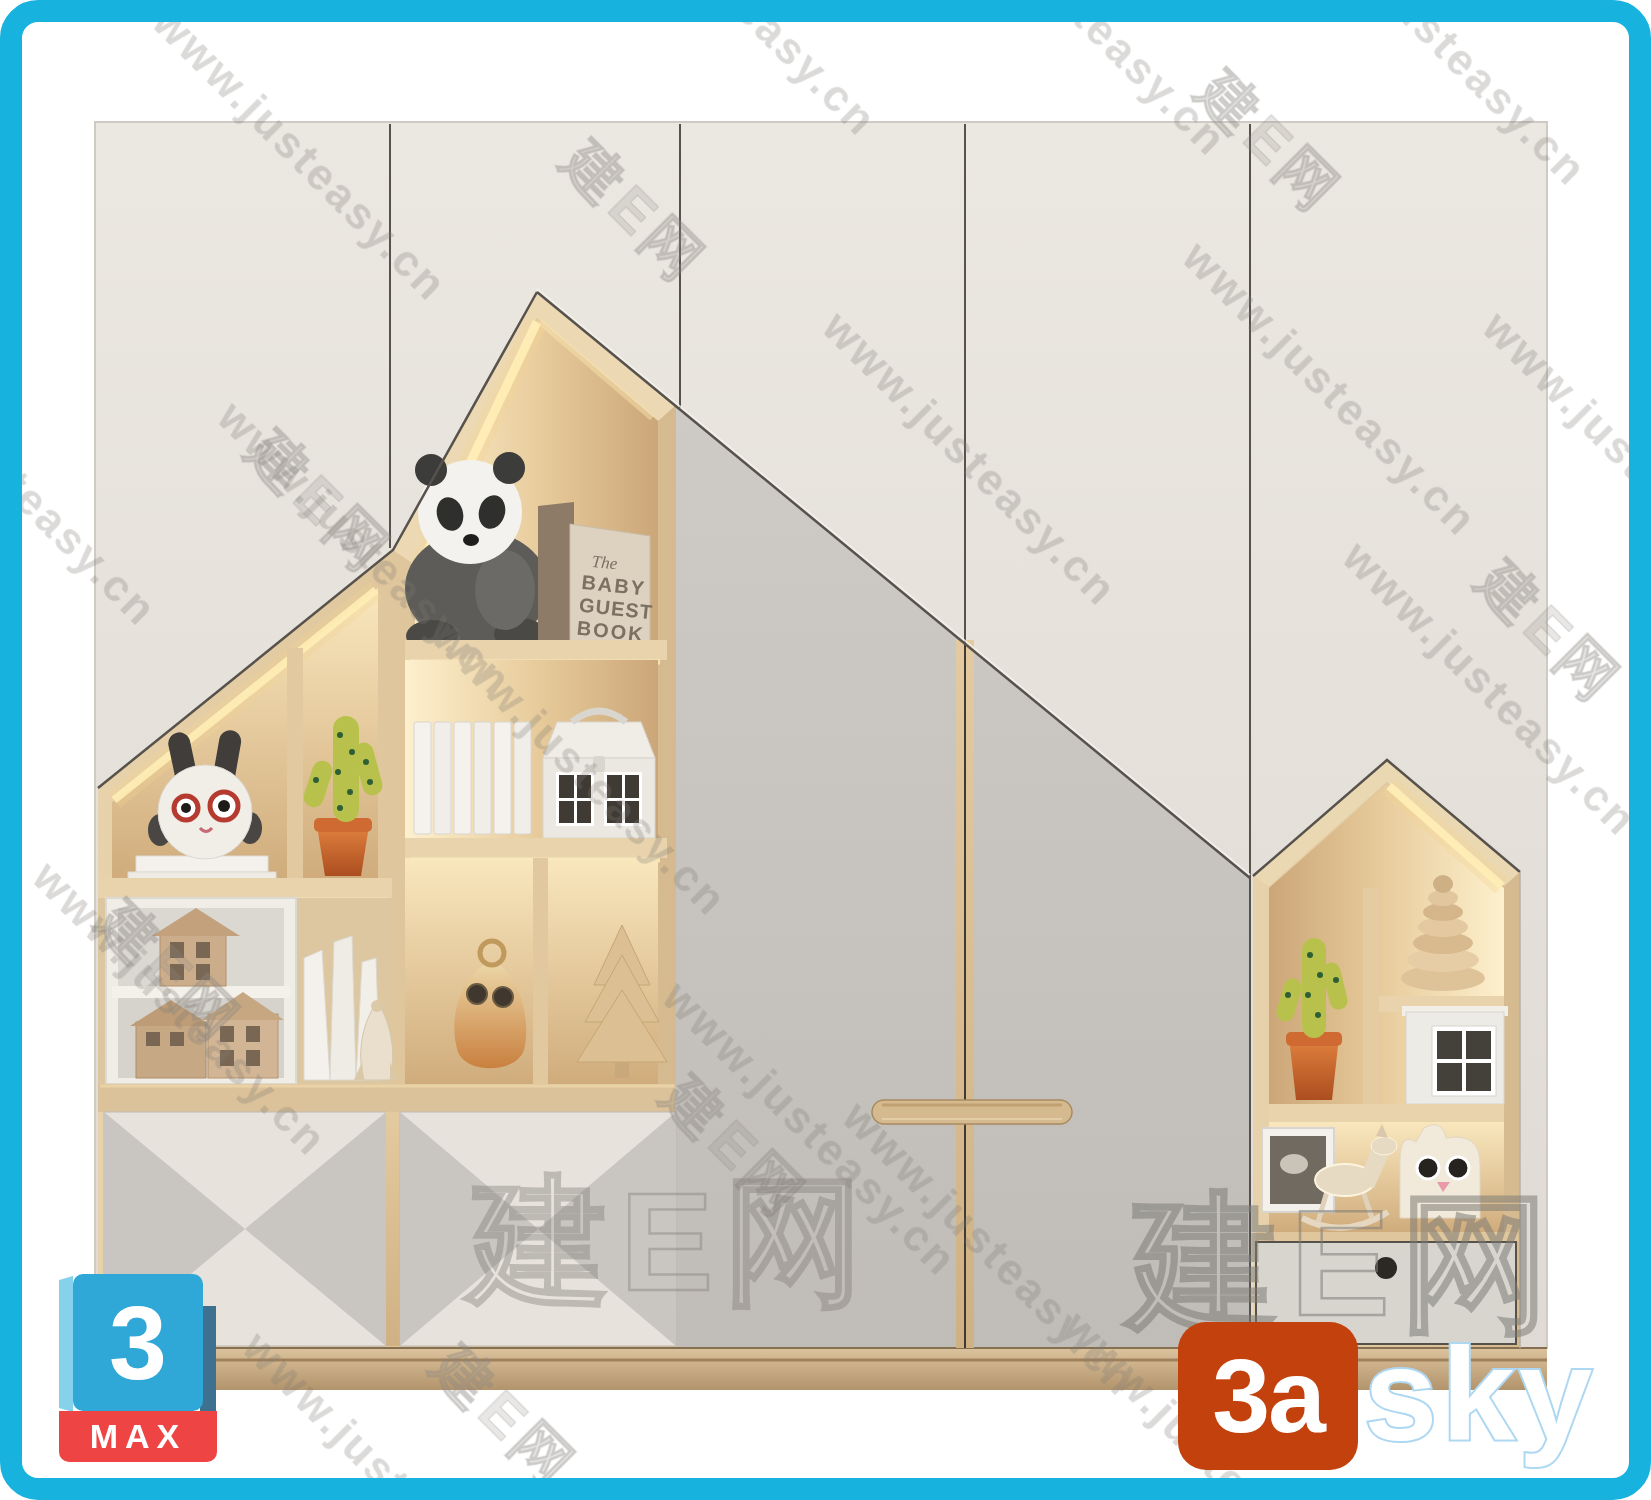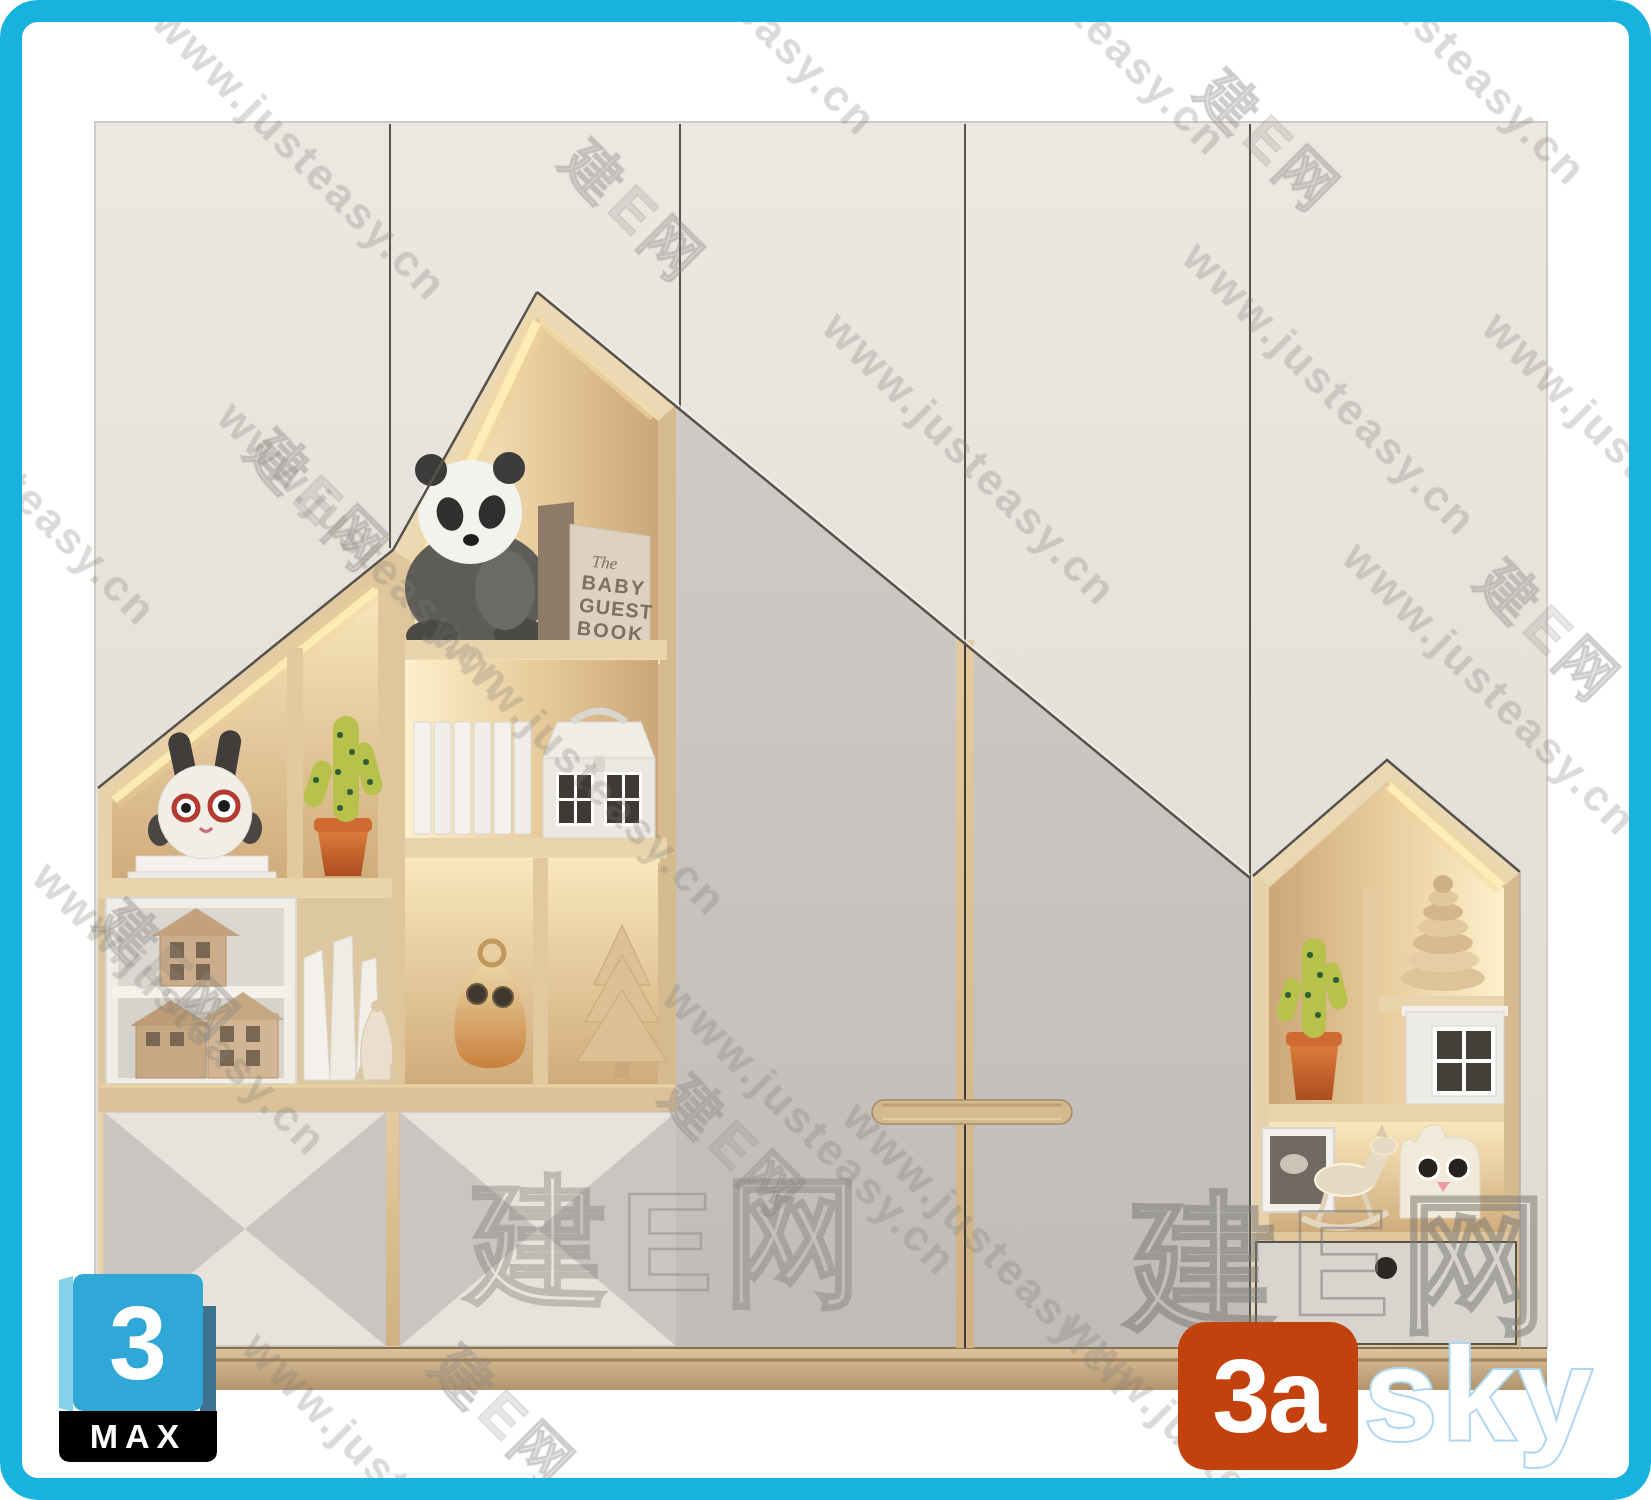--- a/index.html
+++ b/index.html
@@ -10,21 +10,21 @@
   #frame{position:absolute;left:0;top:0;width:1651px;height:1500px;box-sizing:border-box;
          border:22px solid #18b2de;border-radius:38px;pointer-events:none;z-index:40;}
   
   .badge{position:absolute;z-index:50;}
   #badge-back{left:200px;top:1306px;width:16px;height:106px;background:#3e7190;}
   #badge-flap{left:59px;top:1276px;width:14px;height:136px;background:#85d2ea;
               clip-path:polygon(0 3%,100% 0,100% 100%,0 97%);}
   #badge-main{left:73px;top:1274px;width:130px;height:137px;background:#2fa7d7;border-radius:10px;
               display:flex;align-items:center;justify-content:center;}
   #badge-main span{color:#fff;font-size:104px;font-weight:bold;line-height:1;}
-  #badge-max{left:59px;top:1411px;width:158px;height:51px;background:#000000;
+  #badge-max{left:59px;top:1411px;width:158px;height:51px;background:#ef4444;
              border-radius:0 0 10px 10px;display:flex;align-items:center;justify-content:center;}
   #badge-max span{color:#fff;font-size:34px;font-weight:bold;letter-spacing:7px;}
   
   #logo-3a{position:absolute;left:1178px;top:1322px;width:180px;height:148px;background:#c2410c;
            border-radius:28px;z-index:50;display:flex;align-items:center;justify-content:center;}
   #logo-3a span{color:#fff;font-size:104px;font-weight:800;letter-spacing:-2px;}
   #logo-sky{position:absolute;left:1340px;top:1300px;z-index:50;}
 </style>
 </head>
 <body>

